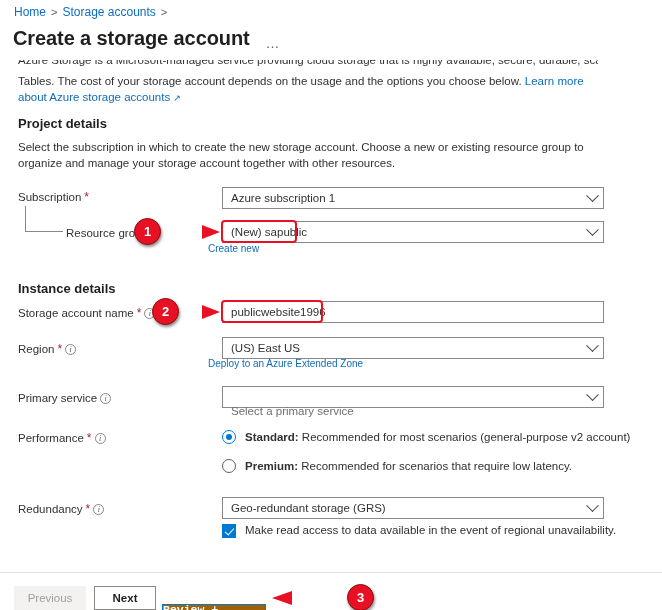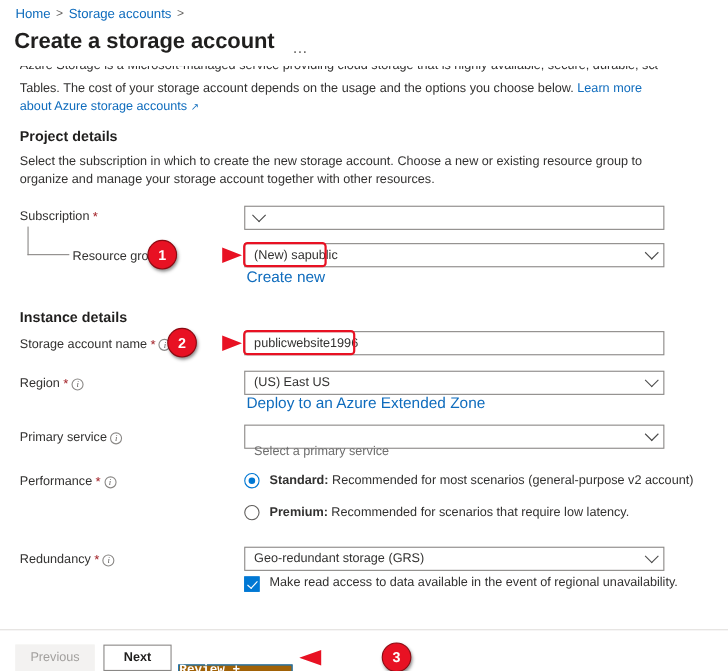--- a/index.html
+++ b/index.html
@@ -100,22 +100,22 @@
   }
 
   .textinput {
     width: 382px; height: 22px;
     border: 1px solid #8a8886; background: #fff;
     padding: 0 8px; font-size: 11.5px; color: #323130;
     display: flex; align-items: center;
   }
 
   .sublink {
-    position: absolute; left: 224px;
-    font-size: 14px; color: #0f6cbd; cursor: pointer;
+    position: absolute; left: 208px;
+    font-size: 10px; color: #0f6cbd; cursor: pointer;
   }
 
   
   .tree-line {
     position: absolute; left: 25px; top: 206px;
     width: 38px; height: 26px;
     border-left: 1px solid #8a8886;
     border-bottom: 1px solid #8a8886;
   }
 
@@ -229,20 +229,21 @@
 
   <div class="section-head" style="top:116px;">Project details</div>
   <div class="section-sub" style="top:139px;">Select the subscription in which to create the new storage account. Choose a new or existing resource group to organize and manage your storage account together with other resources.</div>
 
   <div class="flabel" style="top:191px;">
     <span>Subscription</span>
     <span class="req">*</span>
   </div>
   <div class="ctrl" style="top:187px;">
     <div class="dropdown">
+      <span class="dd-val">Azure subscription 1</span>
       <span class="chev"></span>
     </div>
   </div>
 
   <div class="tree-line"></div>
 
   <div class="flabel" style="top:227px; left:66px;">
     <span>Resource group</span>
   </div>
   <div class="ctrl" style="top:221px;">

